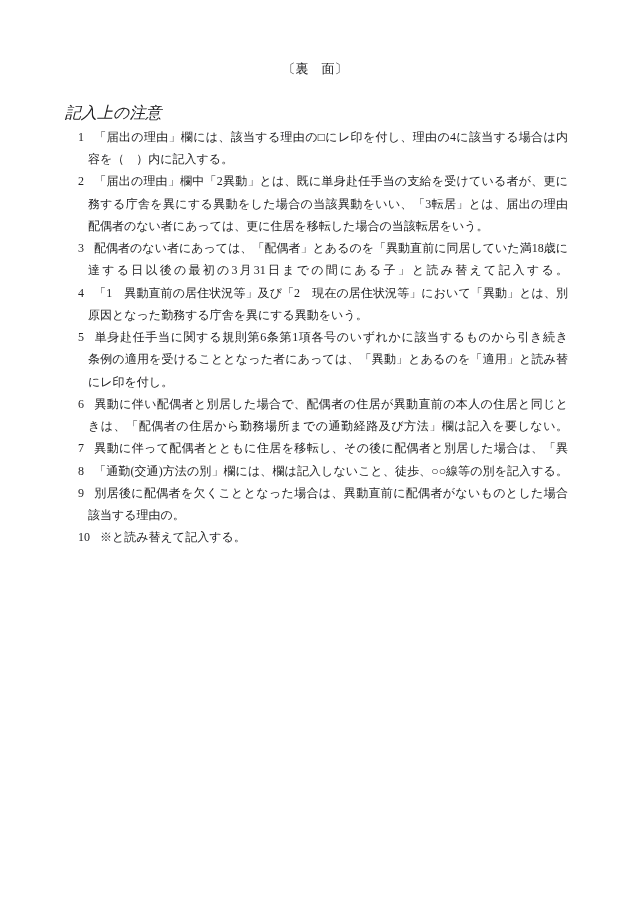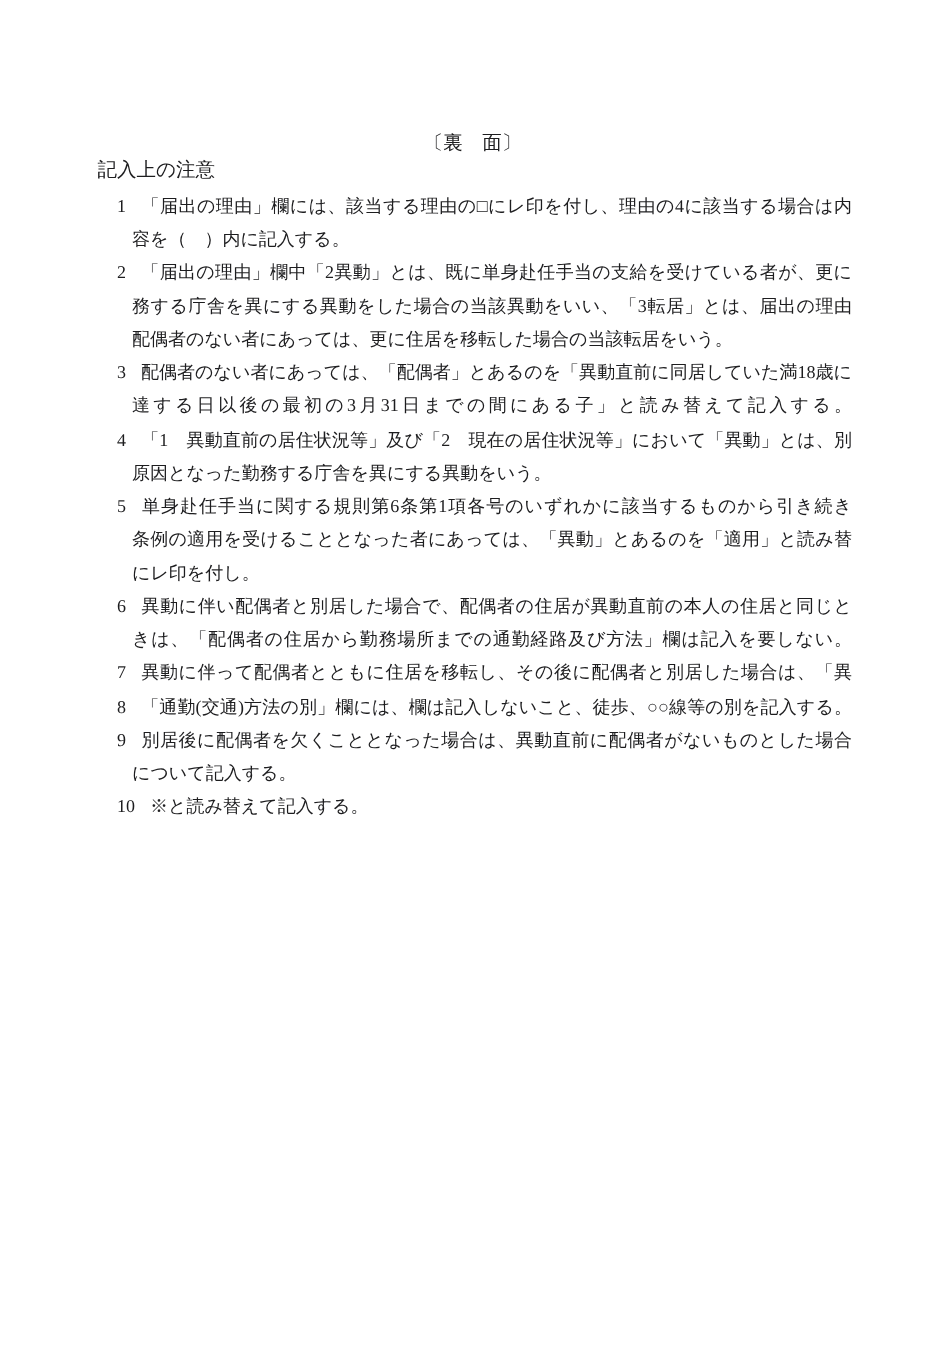--- a/index.html
+++ b/index.html
@@ -11,34 +11,35 @@
     position: relative;
     width: 630px;
     height: 903px;
     background: #ffffff;
     overflow: hidden;
     font-family: "Liberation Serif", "DejaVu Serif", serif;
     color: #1d1d1f;
   }
   .doc-title {
     position: absolute;
-    top: 87px;
+    top: 61px;
     left: 0;
     width: 630px;
     text-align: center;
     font-size: 13px;
     line-height: 16px;
     white-space: pre;
   }
   .doc-heading {
     position: absolute;
     top: 105px;
     left: 65px;
-    font-size: 13px;
+    font-size: 16px;
     line-height: 16px;
+    font-style: italic;
   }
   .notes {
     position: absolute;
     top: 126px;
     left: 78px;
     width: 490px;
     font-size: 12px;
     line-height: 22.24px;
   }
   .note-item {
@@ -96,19 +97,19 @@
         <div class="note-line cont fill">きは、「配偶者の住居から勤務場所までの通勤経路及び方法」欄は記入を要しない。</div>
       </div>
       <div class="note-item">
         <div class="note-line first fill"><span class="note-num">7</span><span>異動に伴って配偶者とともに住居を移転し、その後に配偶者と別居した場合は、「異</span></div>
       </div>
       <div class="note-item">
         <div class="note-line first fill"><span class="note-num">8</span><span>「通勤(交通)方法の別」欄には、欄は記入しないこと、徒歩、○○線等の別を記入する。</span></div>
       </div>
       <div class="note-item">
         <div class="note-line first fill"><span class="note-num">9</span><span>別居後に配偶者を欠くこととなった場合は、異動直前に配偶者がないものとした場合</span></div>
-        <div class="note-line cont">について記入する。</div>
+        <div class="note-line cont">該当する理由の。</div>
       </div>
       <div class="note-item">
         <div class="note-line first"><span class="note-num">10</span><span>※と読み替えて記入する。</span></div>
       </div>
     </div>
 </div>
 
 </body></html>

